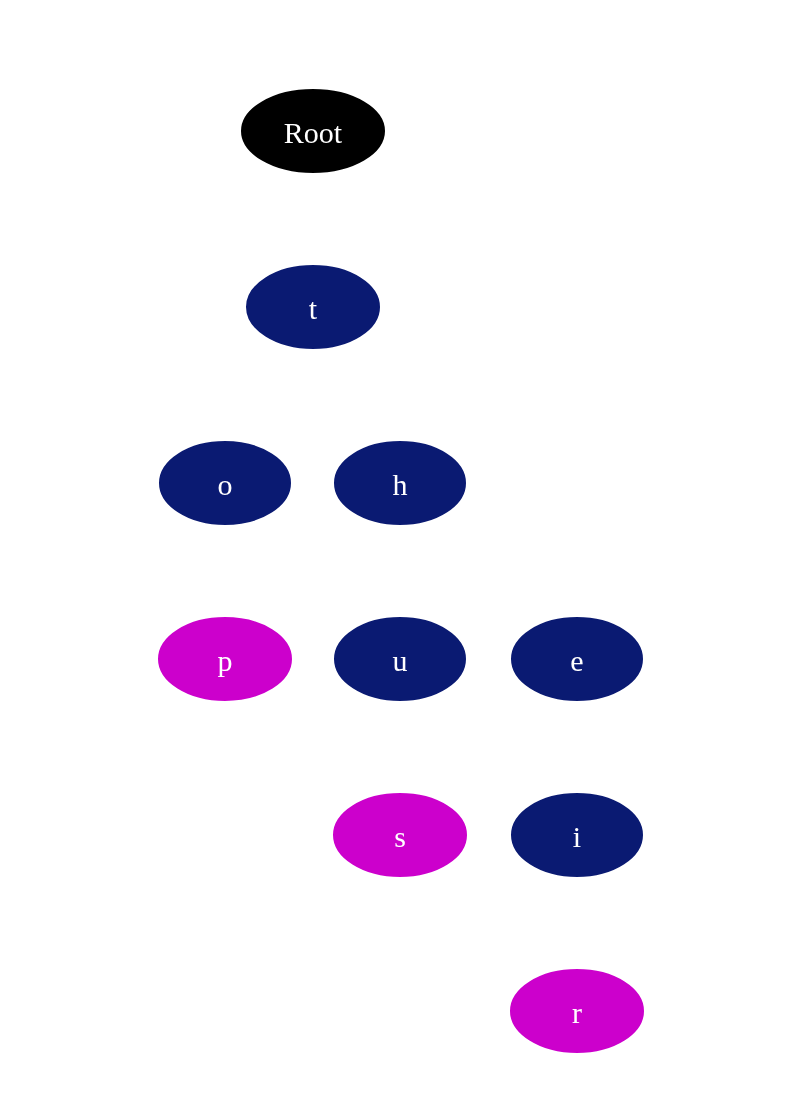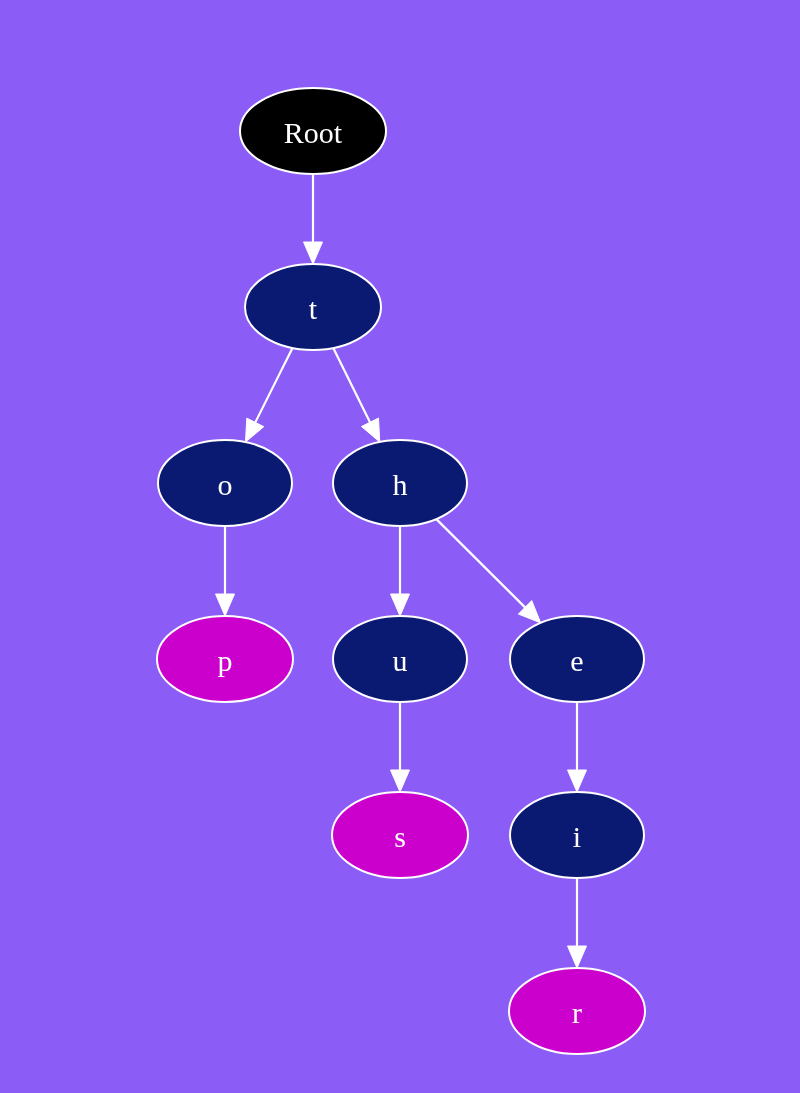--- a/index.html
+++ b/index.html
@@ -4,21 +4,21 @@
 <style>
   html, body {
     margin: 0;
     padding: 0;
     background: #000000;
   }
   #canvas {
     position: relative;
     width: 800px;
     height: 1093px;
-    background: #8b5cf6;
+    background: #ffffff;
     overflow: hidden;
     font-family: "Liberation Serif", "DejaVu Serif", serif;
   }
   #graph-svg {
     position: absolute;
     top: 0;
     left: 0;
     width: 800px;
     height: 1093px;
     display: block;

